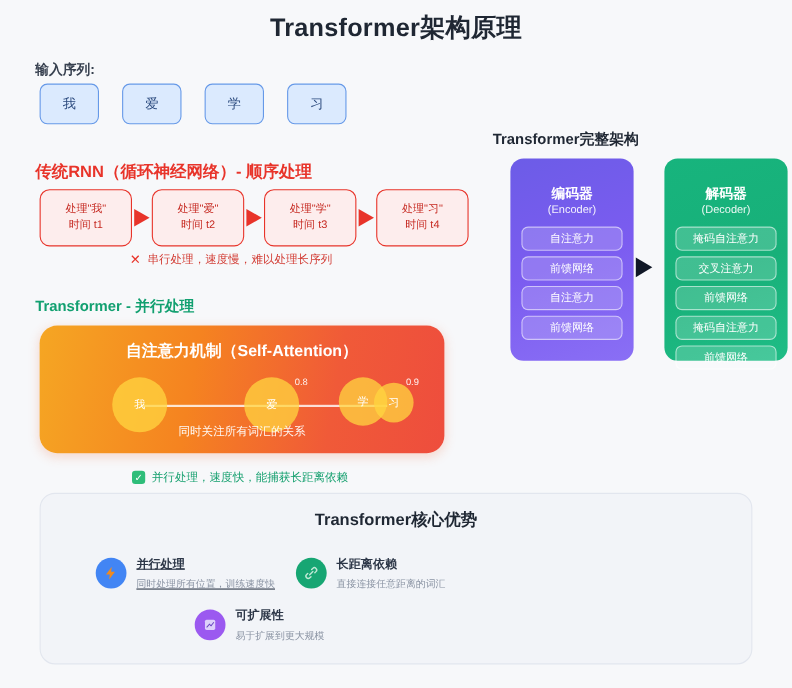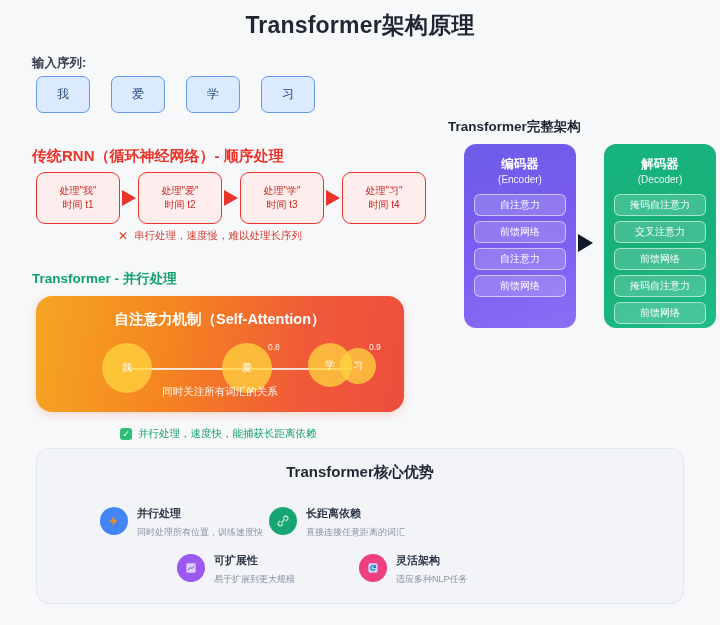--- a/index.html
+++ b/index.html
@@ -115,21 +115,21 @@
 
   
   .arch-title {
     position: absolute; left: 448px; top: 118px;
     font-size: 13.5px; font-weight: bold; color: #1f2733;
   }
   .arch-wrap { position: absolute; left: 464px; top: 144px; display: flex; gap: 28px; }
   .arch-col {
     width: 112px;
     border-radius: 12px;
-    padding: 12px 10px 12px 10px;
+    padding: 24px 10px 12px 10px;
     display: flex; flex-direction: column; align-items: center;
   }
   .arch-col.encoder { background: linear-gradient(160deg, #6c5ce7 0%, #7b5cf0 50%, #8a6ff5 100%); height: 184px; }
   .arch-col.decoder { background: linear-gradient(160deg, #17b47d 0%, #18b079 55%, #1fbd86 100%); height: 184px; }
   .arch-col-title { color: #fff; font-size: 12.5px; font-weight: bold; }
   .arch-col-sub { color: rgba(255,255,255,.92); font-size: 10px; margin-top: 1px; }
   .arch-items { width: 100%; margin-top: 9px; display: flex; flex-direction: column; gap: 5px; }
   .arch-item {
     height: 22px; border-radius: 6px;
     border: 1px solid rgba(255,255,255,.55);
@@ -251,21 +251,21 @@
         <div class="arch-item">掩码自注意力</div>
         <div class="arch-item">前馈网络</div>
       </div>
     </div>
   </div>
   <div class="arch-arrow"></div>
 
   <div class="adv-card">
     <div class="adv-title">Transformer核心优势</div>
 
-    <div class="adv-item" style="left:63px; top:54px;">
+    <div class="adv-item" style="left:50px; top:54px;text-decoration:underline;">
       <span class="adv-icon" style="background:#4285f4;">
         <svg width="14" height="14" viewBox="0 0 24 24">
             <path d="M13 2 4 14h6l-1 8 9-12h-6z" fill="#f08a1e"></path>
           </svg>
       </span>
       <span>
         <span class="adv-text-h">并行处理</span><br>
         <span class="adv-text-s">同时处理所有位置，训练速度快</span>
       </span>
     </div>
@@ -291,28 +291,15 @@
             <rect x="4" y="4" width="16" height="16" rx="2.5" fill="#ddd0fb"></rect>
             <path d="M7 15.5 11 11l2.5 2.5L17.5 8.5" fill="none" stroke="#6b46c1" stroke-width="1.6" stroke-linecap="round"></path>
           </svg>
       </span>
       <span>
         <span class="adv-text-h">可扩展性</span><br>
         <span class="adv-text-s">易于扩展到更大规模</span>
       </span>
     </div>
 
-    <div class="adv-item" style="left:322px; top:101px;">
-      <span class="adv-icon" style="background:#ef3f82;">
-        <svg width="14" height="14" viewBox="0 0 24 24">
-            <rect x="4" y="4" width="16" height="16" rx="3" fill="#bcdcf7"></rect>
-            <path d="M16 11a4 4 0 1 0-1 3.4" fill="none" stroke="#2a6fc4" stroke-width="1.8" stroke-linecap="round"></path>
-            <path d="M16 7.2V11h-3.6" fill="none" stroke="#2a6fc4" stroke-width="1.8" stroke-linecap="round"></path>
-          </svg>
-      </span>
-      <span>
-        <span class="adv-text-h">灵活架构</span><br>
-        <span class="adv-text-s">适应多种NLP任务</span>
-      </span>
-    </div>
   </div>
 
 </div>
 
 </body></html>

